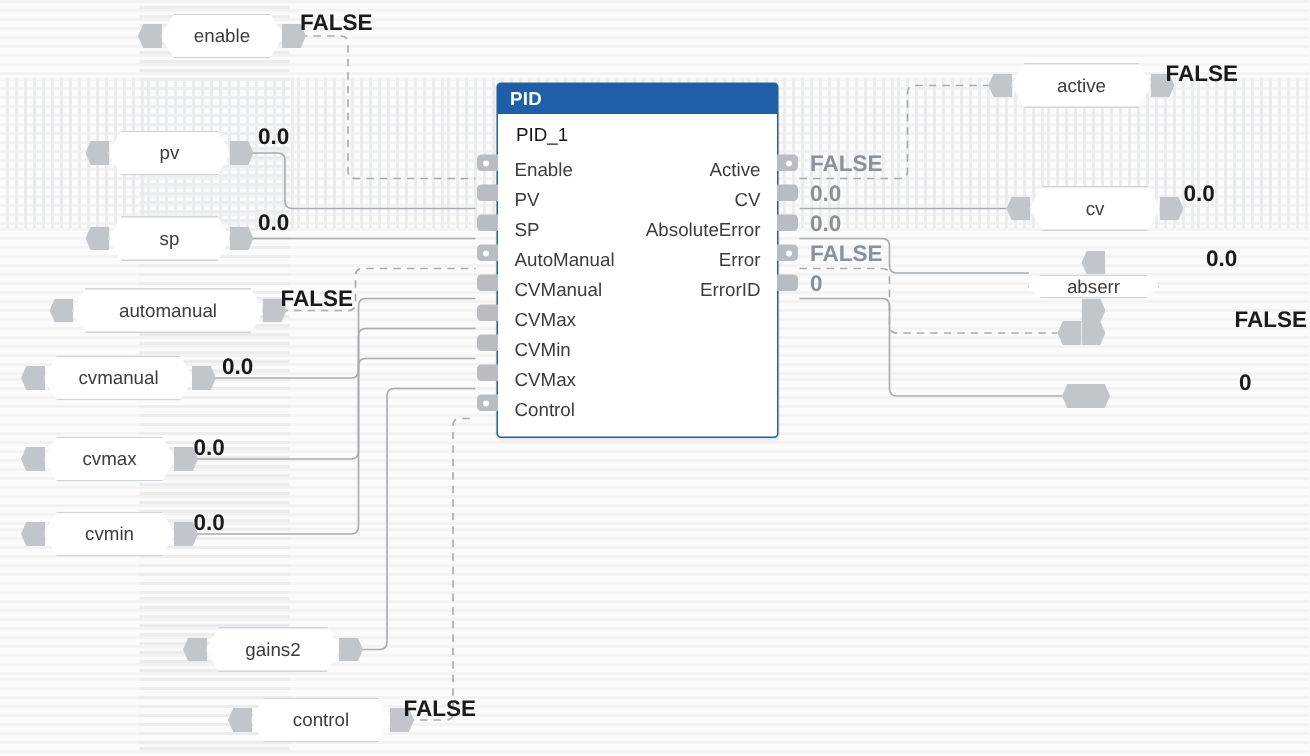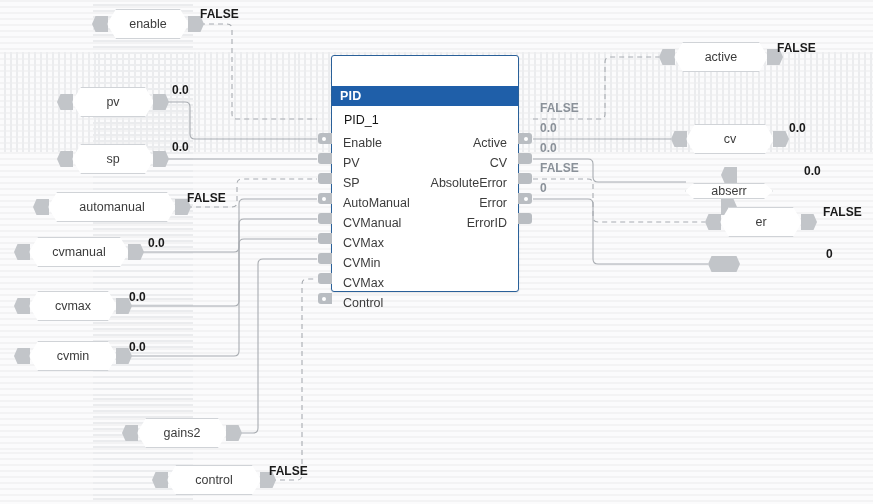--- a/index.html
+++ b/index.html
@@ -33,21 +33,20 @@
   
   .fb{
     position:absolute;background:#ffffff;border:1px solid #2a6099;
     border-radius:3px;box-sizing:border-box;
     box-shadow:0 1px 2px rgba(0,0,0,.10);
   }
   .fb-header{
     height:20px;background:#1f5fa9;color:#ffffff;
     font-size:12.5px;font-weight:bold;line-height:20px;padding-left:8px;
     letter-spacing:.2px;
-    margin-top:30px;
   }
   .fb-instance{
     font-size:12.5px;font-weight:normal;color:#141414;
     padding:7px 0 6px 12px;
   }
   .fb-rows{position:relative;}
   .fb-row{height:20px;line-height:20px;font-size:12.5px;color:#3c3c3c;position:relative;}
   .fb-row .in-lbl{position:absolute;left:11px;}
   .fb-row .out-lbl{position:absolute;right:11px;}
   
@@ -68,21 +67,21 @@
   .vcap.r{clip-path:polygon(0 0,78% 0,100% 50%,78% 100%,0 100%);}
   .vbody{
     height:30px;background:#ffffff;border:1px solid #d0d3d7;
     box-sizing:border-box;display:flex;align-items:center;justify-content:center;
     font-size:12.5px;color:#3c3c3c;
     clip-path:polygon(0 50%,9px 0,calc(100% - 9px) 0,100% 50%,calc(100% - 9px) 100%,9px 100%);
     margin:0 -1px;
   }
   
   .val{
-    position:absolute;font-size:12px;font-weight:bold;color:#1a1a1a;
+    position:absolute;font-size:15px;font-weight:bold;color:#1a1a1a;
     white-space:nowrap;
   }
   .val.dim{color:#8a9199;font-weight:bold;}
 </style>
 </head>
 <body>
 
 <div id="canvas"></div>
 <div id="grid2"></div>
 
@@ -249,21 +248,20 @@
 </div>
 
 <div class="varnode" style="left:686px;top:167px;flex-direction:column;">
   <span class="vcap l"></span>
   <span class="vbody" style="width:88px;">abserr</span>
   <span class="vcap r"></span>
 </div>
 
 <div class="varnode" style="left:705px;top:207px;">
   <span class="vcap l"></span>
-  <span class="vbody" style="width:82px;">er</span>
   <span class="vcap r"></span>
 </div>
 
 <div class="varnode" style="left:708px;top:249px;">
   <span class="vcap l"></span>
   <span class="vcap r"></span>
 </div>
 
 <span class="val" style="left:200px;top:7px;">FALSE</span>
 <span class="val" style="left:172px;top:83px;">0.0</span>

